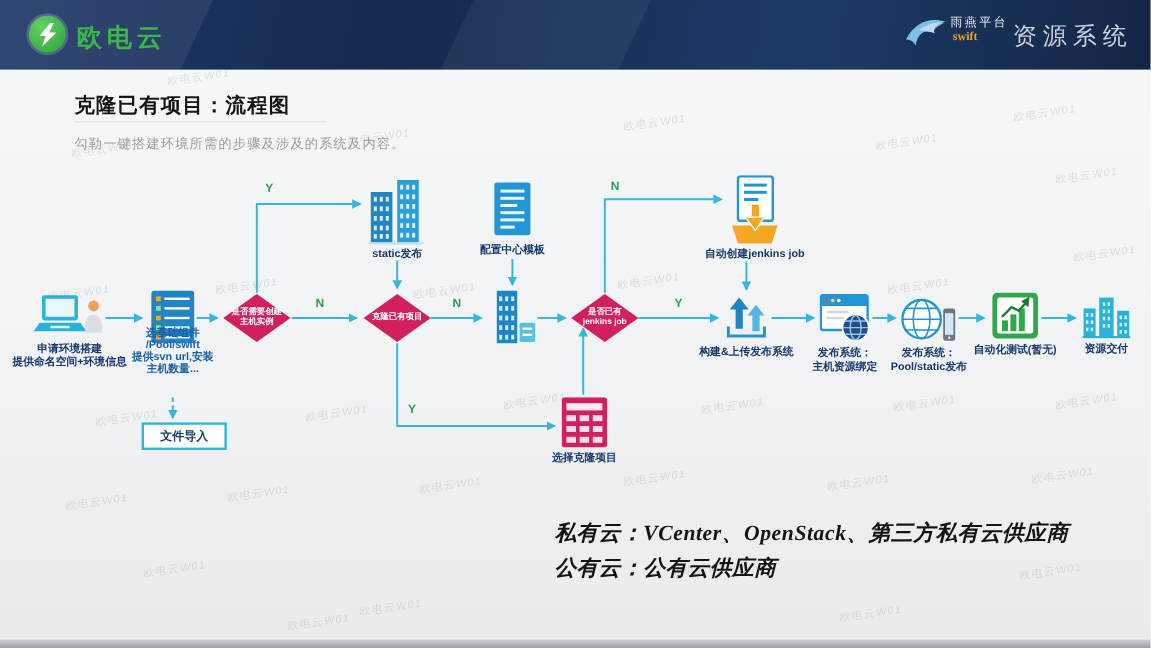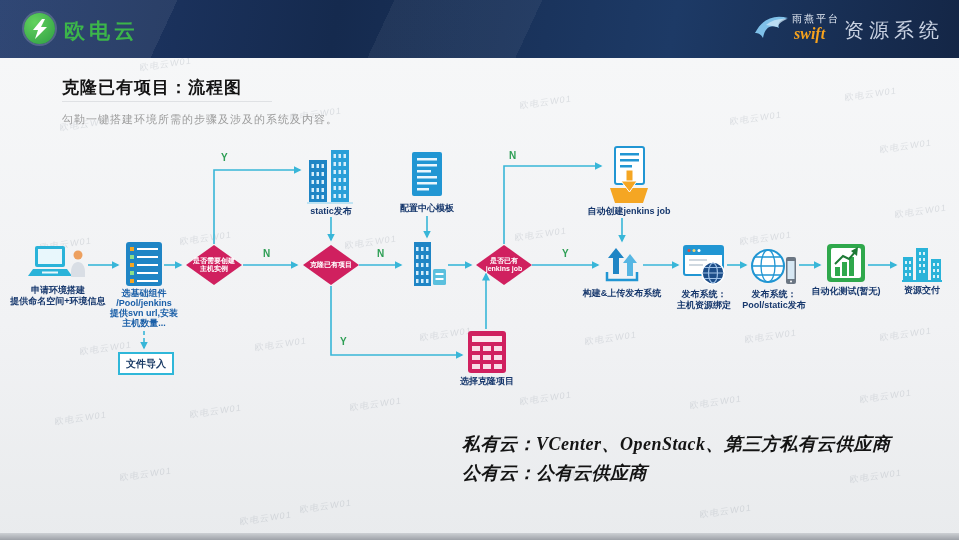--- a/index.html
+++ b/index.html
@@ -14,22 +14,22 @@
   .header::after { content:""; position:absolute; inset:0;
             background:linear-gradient(115deg,rgba(255,255,255,0.07) 0 18%,transparent 18% 40%,rgba(255,255,255,0.05) 40% 55%,transparent 55%); }
   .logo-badge { position:absolute; left:24px; top:13px; width:31px; height:31px; border-radius:50%;
             background:radial-gradient(circle at 35% 30%,#63d25e,#2e9e43);
             display:flex; align-items:center; justify-content:center; z-index:6;
             box-shadow:0 0 0 2px rgba(255,255,255,0.18); }
   .logo-text { position:absolute; left:64px; top:17px; font-size:21px; font-weight:bold;
             color:#3cb54a; letter-spacing:4px; z-index:6; }
   .swallow { position:absolute; left:752px; top:11px; z-index:6; }
   .platform-cn { position:absolute; left:792px; top:12px; font-size:10px; color:#e9eff8; letter-spacing:2px; z-index:6; }
-  .platform-en { position:absolute; left:794px; top:25px; font-size:16px; color:#f6a21d; z-index:6;
-            font-family:"Liberation Serif","DejaVu Serif",serif; font-style:italic; font-weight:bold; }
+  .platform-en { position:absolute; left:794px; top:25px; font-size:10px; color:#f6a21d; z-index:6;
+            font-family:"Liberation Serif","DejaVu Serif",serif; font-weight:bold; }
   .system-name { position:absolute; left:844px; top:17px; font-size:20px; color:#c9d2e2; letter-spacing:5px; z-index:6; }
 
   
   .wm-layer { position:absolute; inset:0; z-index:0; pointer-events:none; }
   .wm { position:absolute; font-size:9px; color:#7d8794; opacity:0.22; letter-spacing:1px;
         transform:skewX(-10deg) rotate(-8deg); white-space:nowrap; }
 
   
   .title { position:absolute; left:62px; top:76px; font-size:17px; font-weight:bold; color:#141414;
            letter-spacing:1px; z-index:2; }
@@ -42,21 +42,21 @@
   .dash { stroke-dasharray:4 3; }
   .nodeicon { position:absolute; z-index:2; }
   .nl { position:absolute; text-align:center; font-weight:bold; color:#17386d; font-size:9px;
         line-height:11px; z-index:2; }
   .nl div { white-space:nowrap; }
   .nl.blue { color:#1a5fa8; line-height:10px; }
   .decision { position:absolute; width:56px; height:40px; z-index:2; }
   .dtext { position:absolute; inset:0; display:flex; flex-direction:column; align-items:center;
            justify-content:center; color:#fff; font-size:7px; font-weight:bold; line-height:8px; text-align:center; }
   .yn { position:absolute; font-size:10px; font-weight:bold; color:#2d9e54; z-index:2; }
-  .import-box { position:absolute; left:118px; top:352px; width:56px; height:23px; background:#fff;
+  .import-box { position:absolute; left:118px; top:352px; width:71px; height:23px; background:#fff;
            border:2px solid #2fb7d9; z-index:2; display:flex; align-items:center; justify-content:center;
            font-size:10px; font-weight:bold; color:#1a3b66; }
 
   
   .notes { position:absolute; left:462px; top:430px; z-index:2;
            font-family:"Liberation Serif","DejaVu Serif",serif; font-style:italic;
            font-size:18px; color:#141414; letter-spacing:0.5px; }
   .notes div { line-height:29px; white-space:nowrap;font-weight:bold; }
 
   .bottom-strip { position:absolute; left:0; right:0; bottom:0; height:7px; z-index:4;
@@ -181,23 +181,23 @@
       <rect x="11" y="6" width="21" height="2" fill="#fff"></rect>
     <rect x="4" y="13" width="4" height="4" fill="#8ce08b"></rect>
       <rect x="11" y="14" width="21" height="2" fill="#fff"></rect>
     <rect x="4" y="21" width="4" height="4" fill="#f5a623"></rect>
       <rect x="11" y="22" width="21" height="2" fill="#fff"></rect>
     <rect x="4" y="29" width="4" height="4" fill="#8ce08b"></rect>
       <rect x="11" y="30" width="21" height="2" fill="#fff"></rect>
     <rect x="4" y="37" width="4" height="4" fill="#f5a623"></rect>
       <rect x="11" y="38" width="21" height="2" fill="#fff"></rect>
   </svg>
-  <div class="nl blue" style="left:96px;top:288px;width:96px">
+  <div class="nl blue" style="left:96px;top:272px;width:96px">
     <div>选基础组件</div>
-    <div>/Pool/jenkins</div>
+    <div>/Pool/swift</div>
     <div>提供svn url,安装</div>
     <div>主机数量...</div>
   </div>
 
   <div class="import-box">
     <span>文件导入</span>
   </div>
 
   <div class="decision" style="left:186px;top:245px">
     <svg width="56" height="40" viewBox="0 0 56 40">

